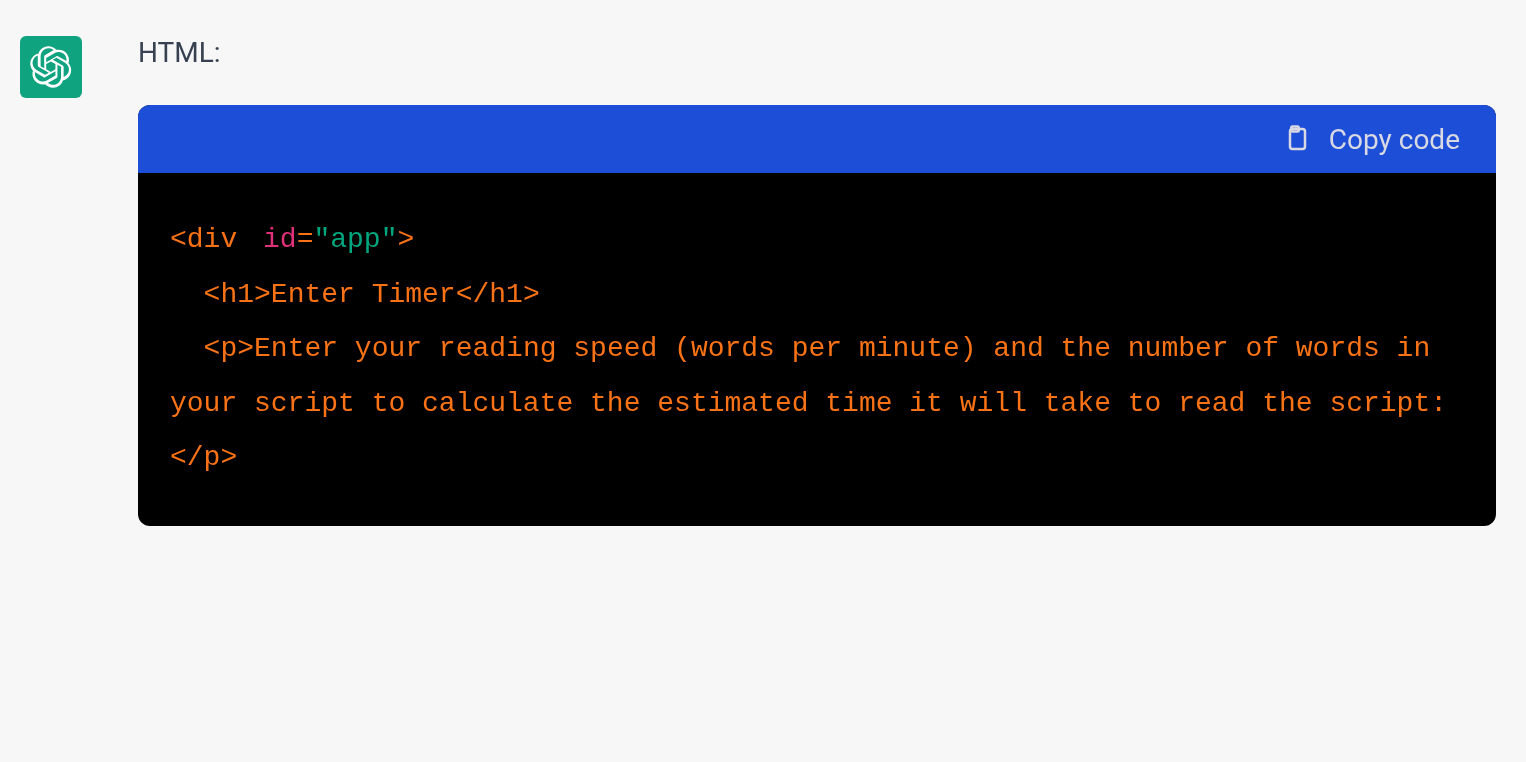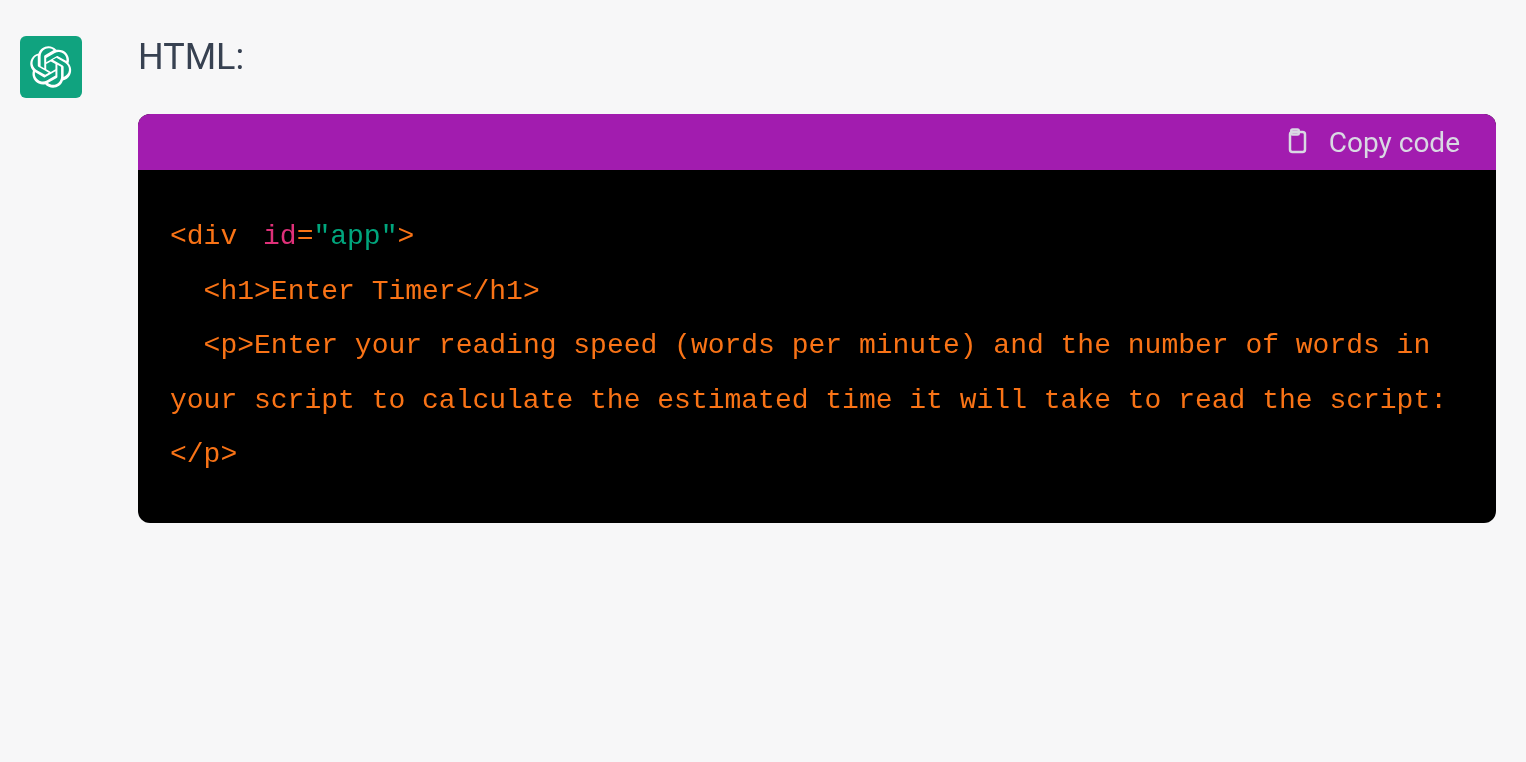--- a/index.html
+++ b/index.html
@@ -31,32 +31,32 @@
       padding-right: 10px;
     }
     .paragraph {
       font-size: 32px;
       line-height: 1.95;
       color: #374151;
       font-weight: 400;
       margin-bottom: 48px;
     }
     .label {
-      font-size: 36px;
+      font-size: 28px;
       color: #374151;
       margin-bottom: 36px;
     }
     .code-block {
       background: #000000;
       border-radius: 12px;
       overflow: hidden;
     }
     .code-header {
-      background: #a21caf;
-      height: 56px;
+      background: #1d4ed8;
+      height: 68px;
       display: flex;
       justify-content: flex-end;
       align-items: center;
       padding: 0 36px;
       gap: 18px;
     }
     .copy-icon {
       width: 32px;
       height: 32px;
       display: flex;

